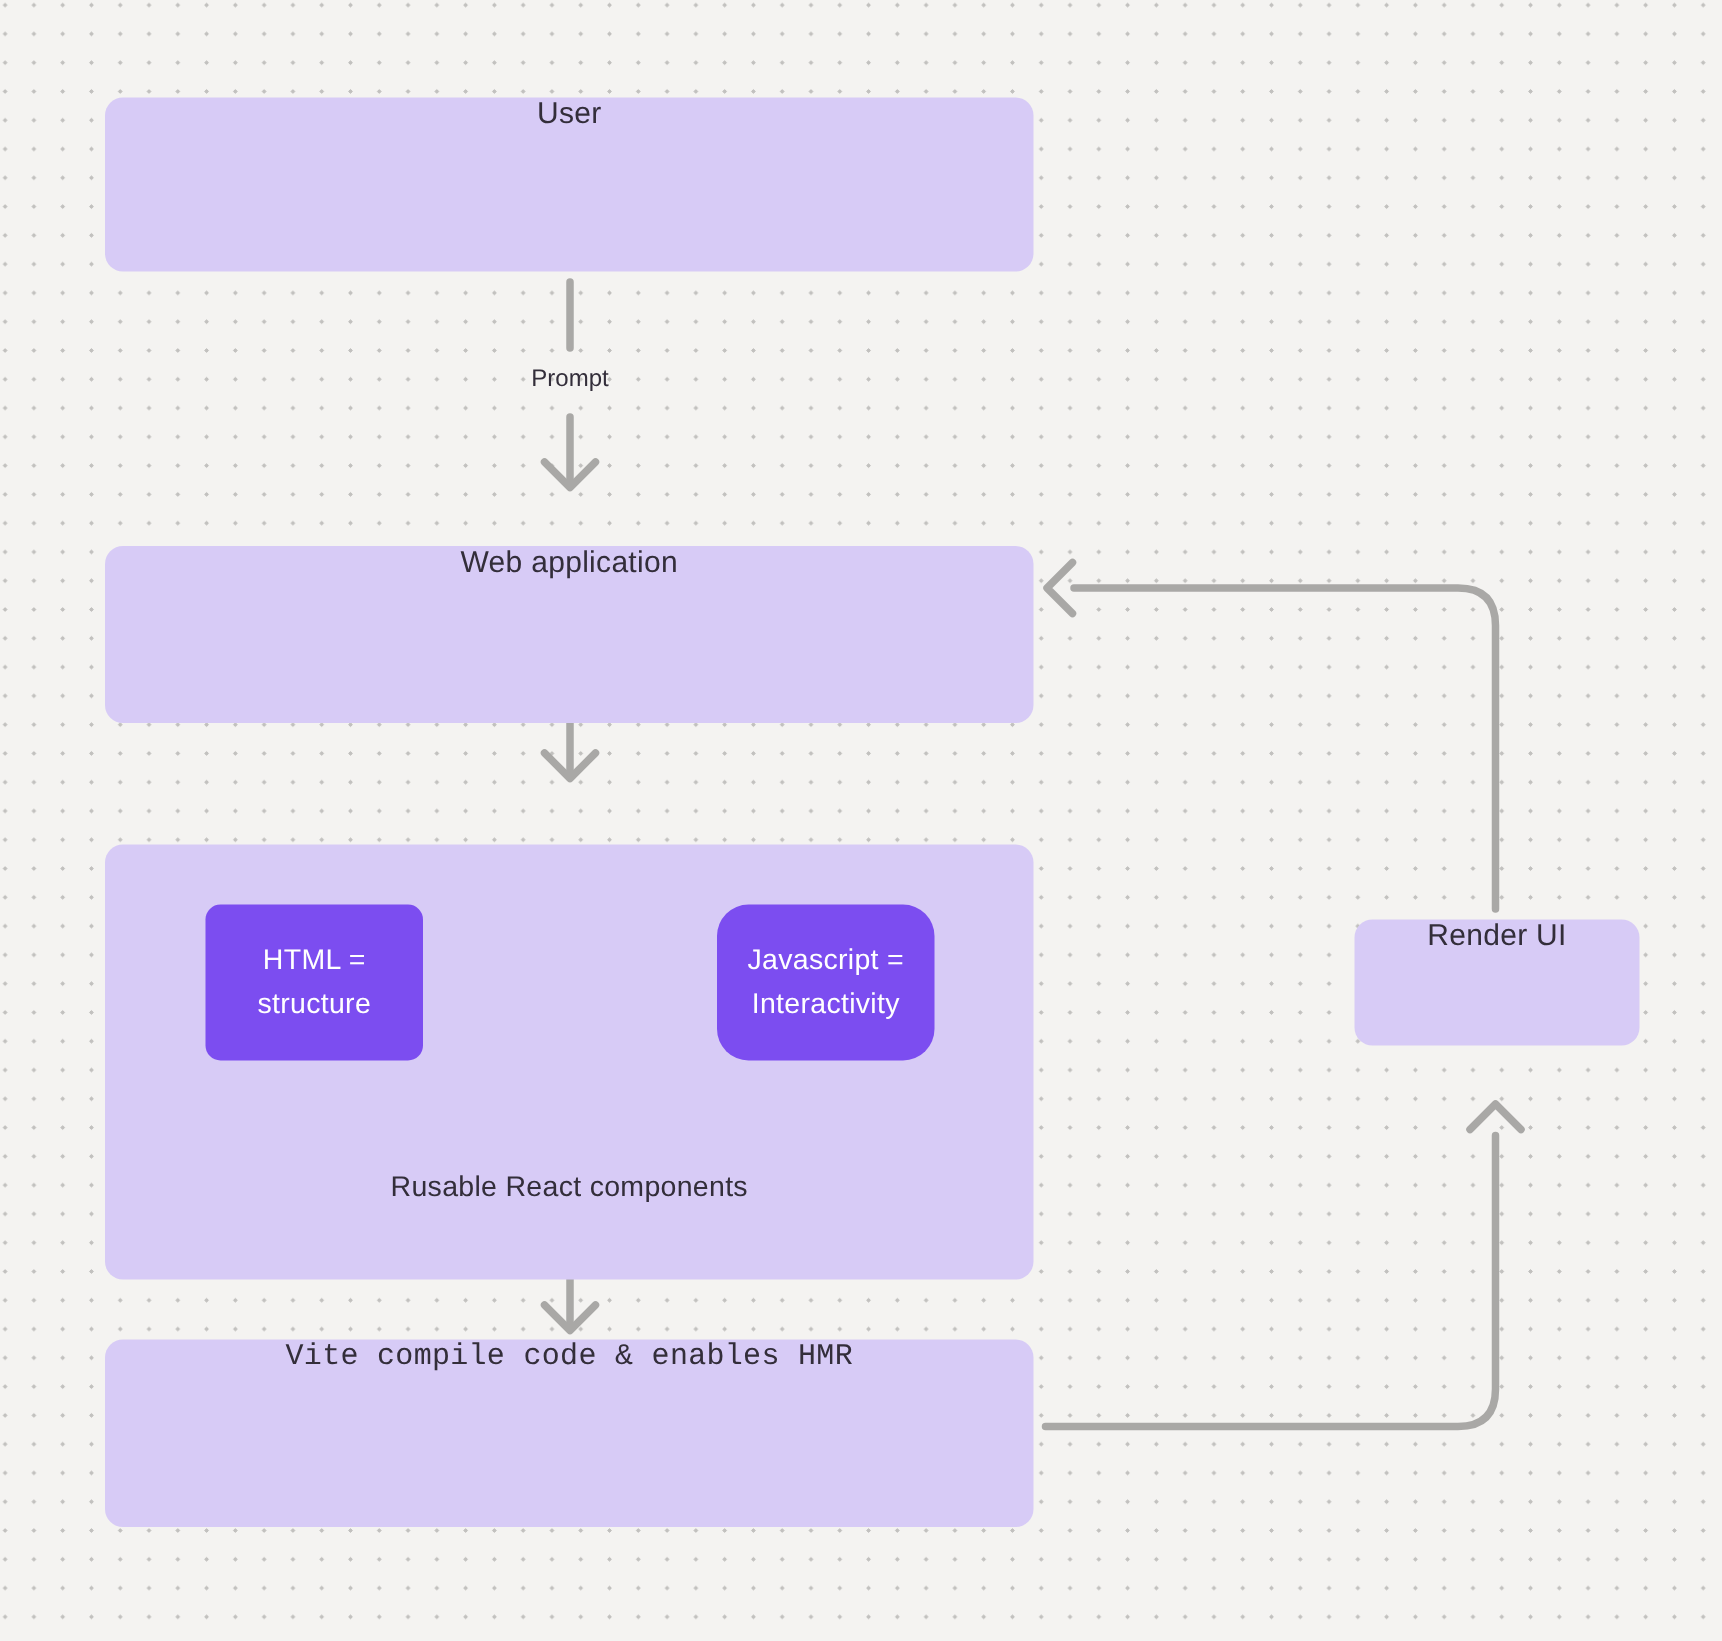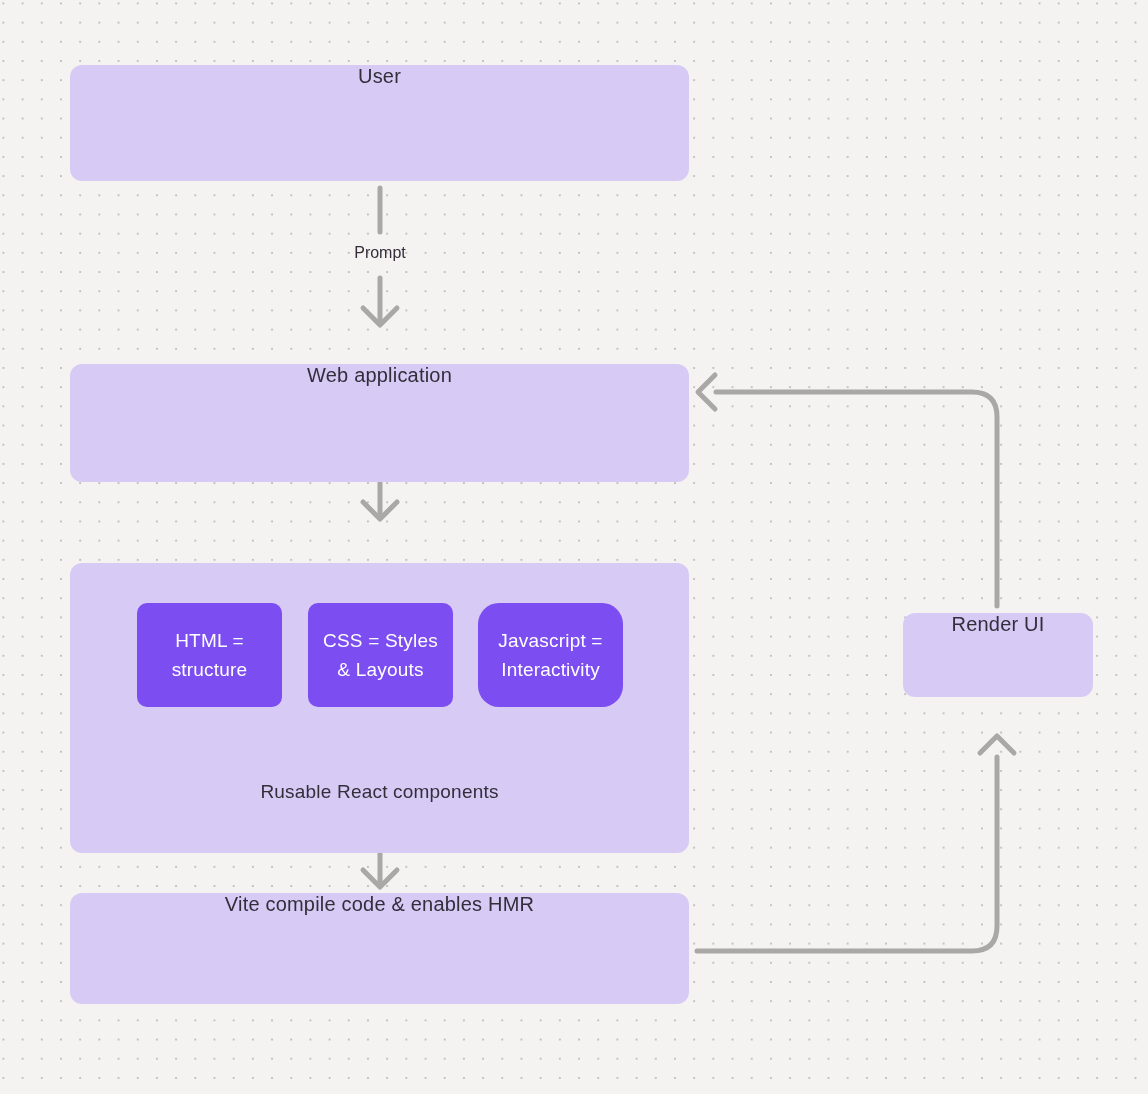--- a/index.html
+++ b/index.html
@@ -31,21 +31,21 @@
     background:var(--node-light);
     border-radius:12px;
     display:flex;align-items:flex-start;justify-content:center;
     color:var(--ink);
     font-size:20px;font-weight:500;
     letter-spacing:0.2px;
   }
   .node-user{left:70px;top:65px;width:619px;height:116px;}
   .node-webapp{left:70px;top:328px;width:619px;height:118px;margin-top:36px;}
   .node-group{left:70px;top:543px;width:619px;height:290px;justify-content:flex-start;align-items:flex-start;margin-top:20px;}
-  .node-vite{left:70px;top:893px;width:619px;height:111px;}
+  .node-vite{left:70px;top:893px;width:619px;height:125px;font-family:Liberation Mono, monospace;}
   .node-render{left:903px;top:613px;width:190px;height:84px;}
   .chip{
     position:absolute;top:40px;width:145px;height:104px;
     background:var(--node-dark);
     border-radius:10px;
     display:flex;flex-direction:column;align-items:center;justify-content:center;
     color:var(--ink-on-dark);
     font-size:19px;font-weight:500;
     line-height:29px;text-align:center;
   }
@@ -100,24 +100,20 @@
 
   <div class="node node-webapp">
     <span>Web application</span>
   </div>
 
   <div class="node node-group">
     <div class="chip chip-1">
       <span>HTML =</span>
       <span>structure</span>
     </div>
-    <div class="chip chip-2">
-      <span>CSS = Styles</span>
-      <span>&amp; Layouts</span>
-    </div>
     <div class="chip chip-3">
       <span>Javascript =</span>
       <span>Interactivity</span>
     </div>
     <div class="group-caption">Rusable React components</div>
   </div>
 
   <div class="node node-vite">
     <span>Vite compile code &amp; enables HMR</span>
   </div>

